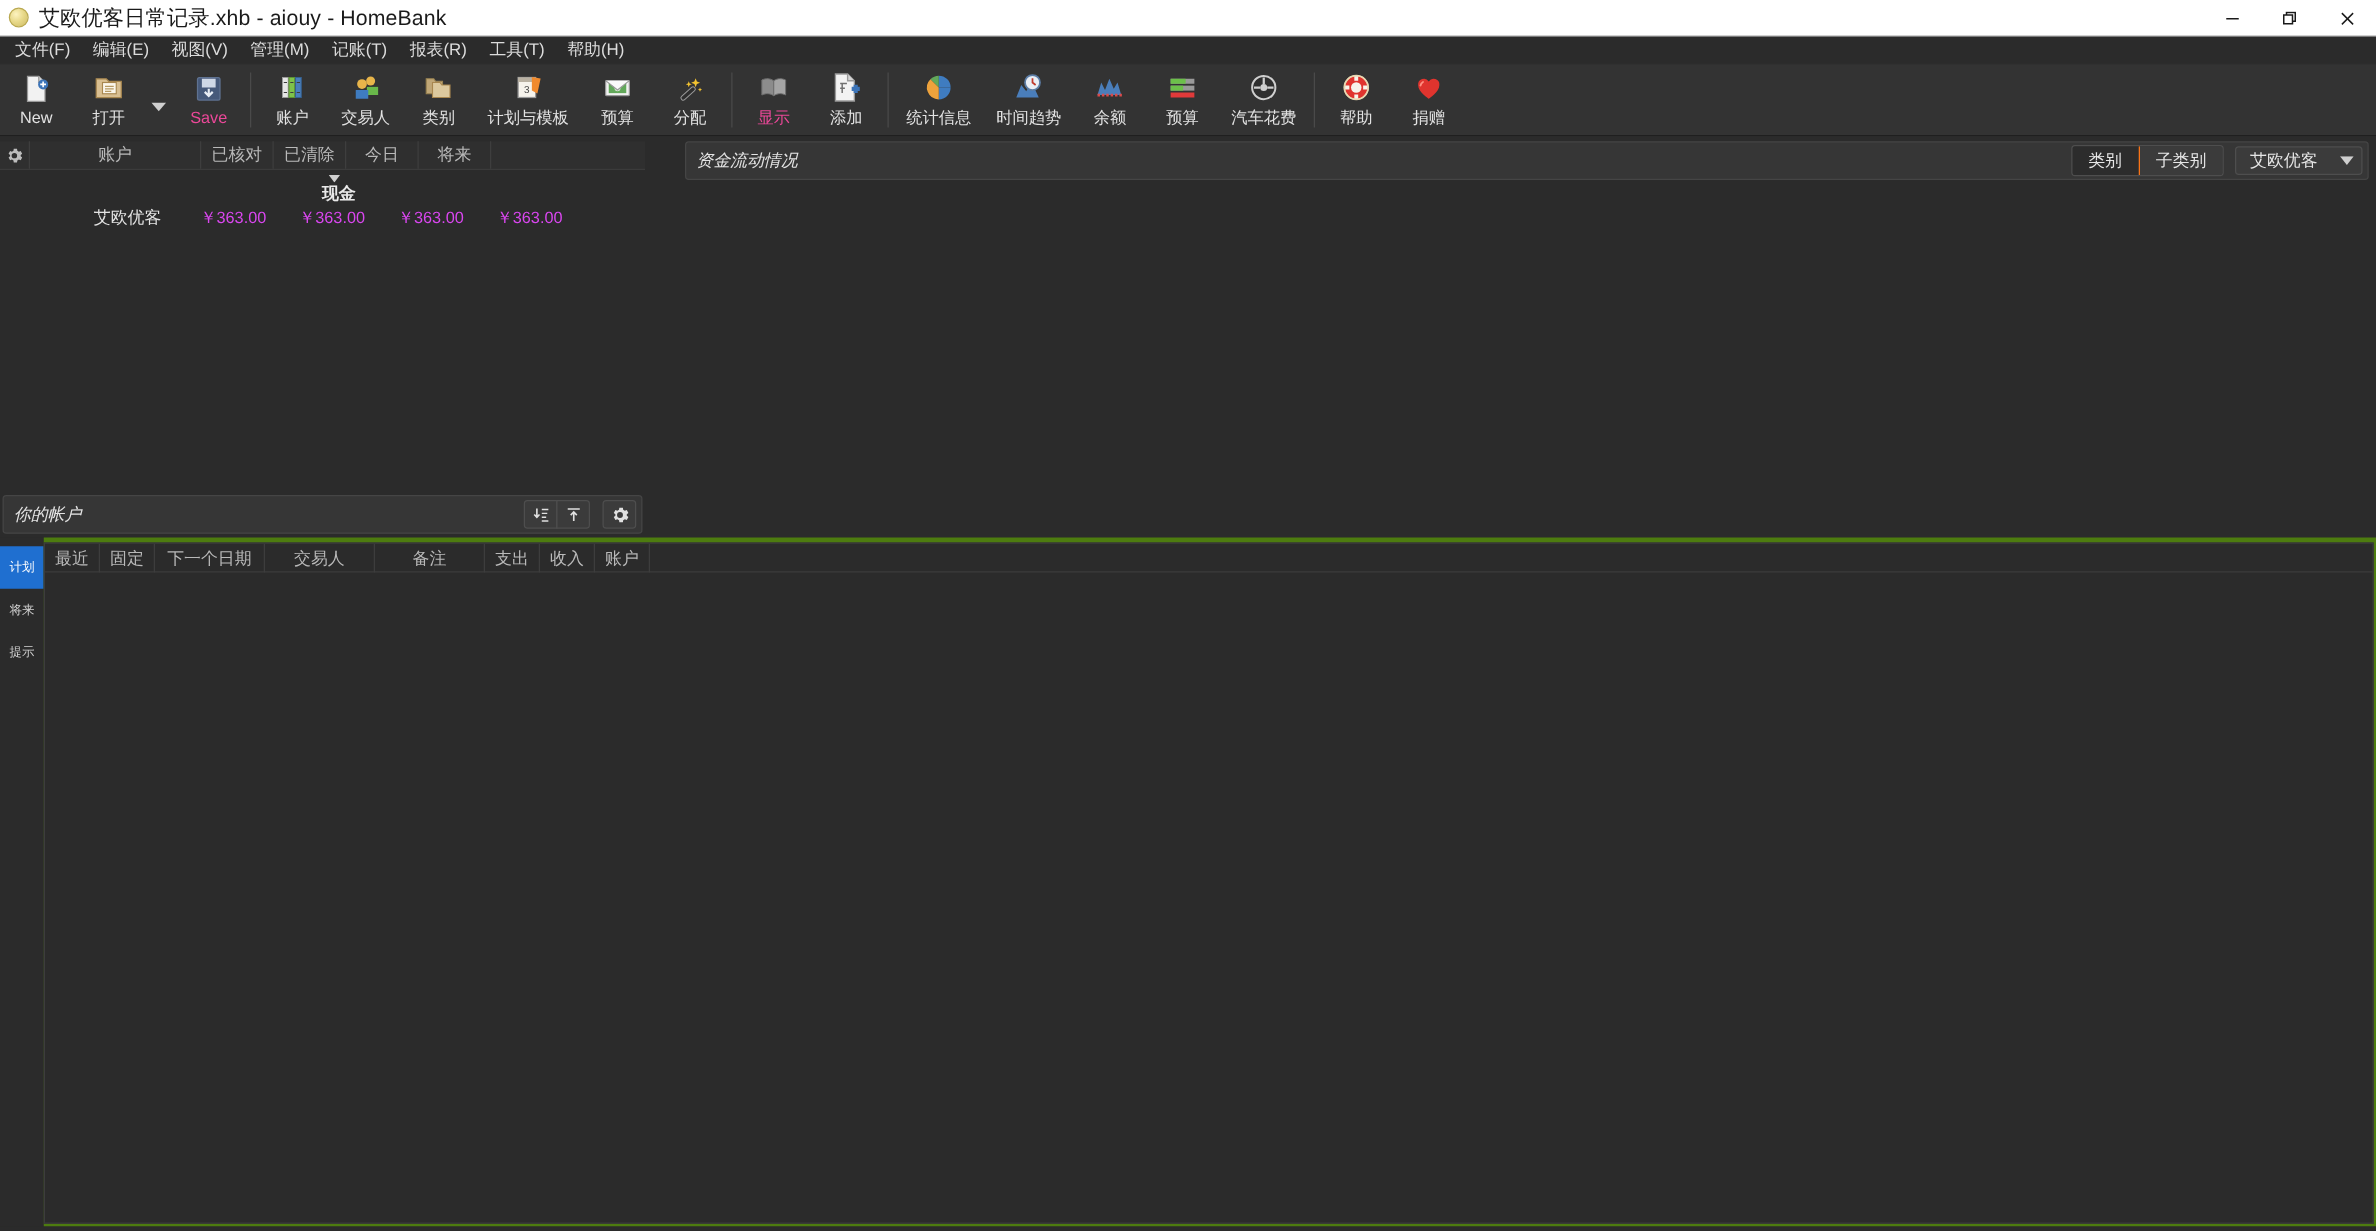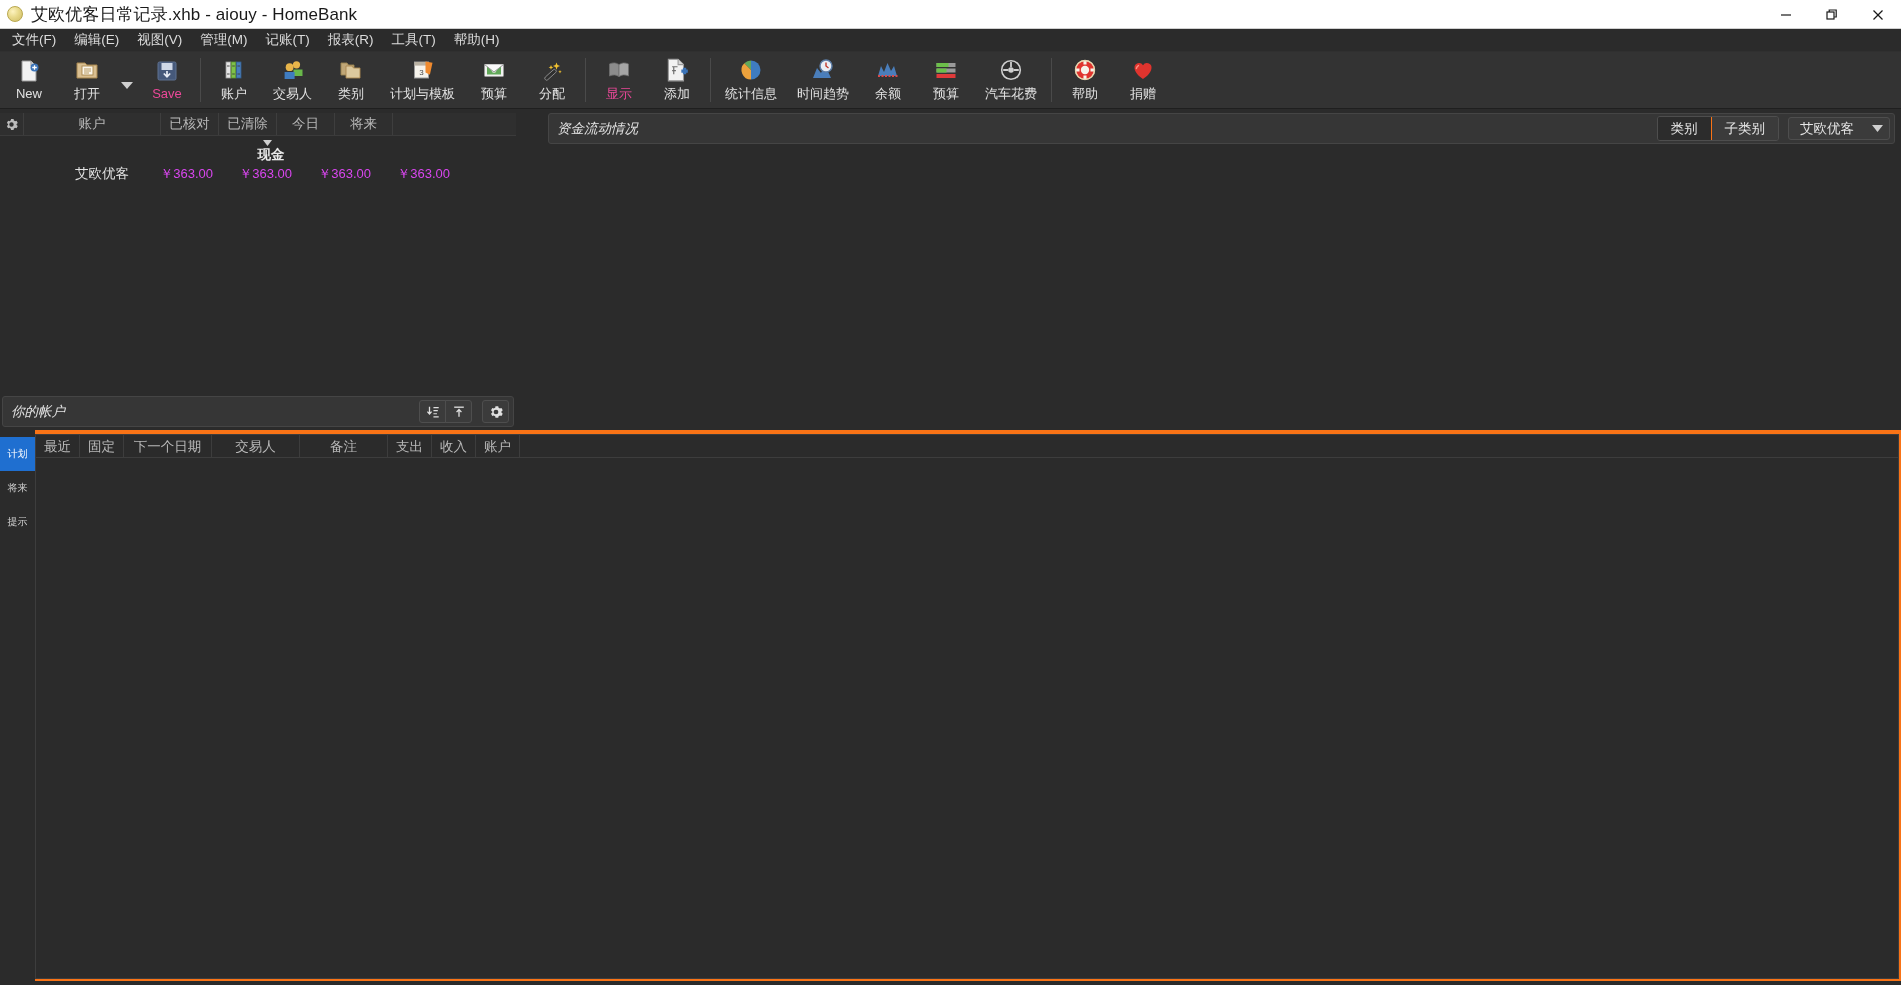--- a/index.html
+++ b/index.html
@@ -142,21 +142,21 @@
 
   
   .bottom { display: flex; height: calc(985px - 29px - 23px - 57px - 321px - 4px); }
   .vtabs { width: 35px; background: #2b2b2b; flex: none; padding-top: 7px; }
   .vtab {
     height: 34px; display: flex; align-items: center; justify-content: center;
     font-size: 10px; color: #d2d2d2;
   }
   .vtab.active { background: #1f6fd0; color: #ffffff; }
 
-  .bpanel { flex: 1; background: #f97316; padding: 4px 2px 2px 0; font-family: Liberation Serif, serif; }
+  .bpanel { flex: 1; background: #4d7c0f; padding: 4px 2px 2px 0; font-family: Liberation Serif, serif; }
   .bgrid { height: 100%; background: #2b2b2b; border: 1px solid #3d3d3d; display: flex; flex-direction: column; }
   .bhead { display: flex; height: 23px; font-size: 13.5px; color: #b9b9b9; border-bottom: 1px solid #3d3d3d; }
   .bhead .bcell {
     display: flex; align-items: center; justify-content: center;
     border-right: 1px solid #3d3d3d; height: 23px;
   }
   .bhead .bcell.fill { flex: 1; border-right: none; }
   .bbody { flex: 1; }
 </style>
 </head>

